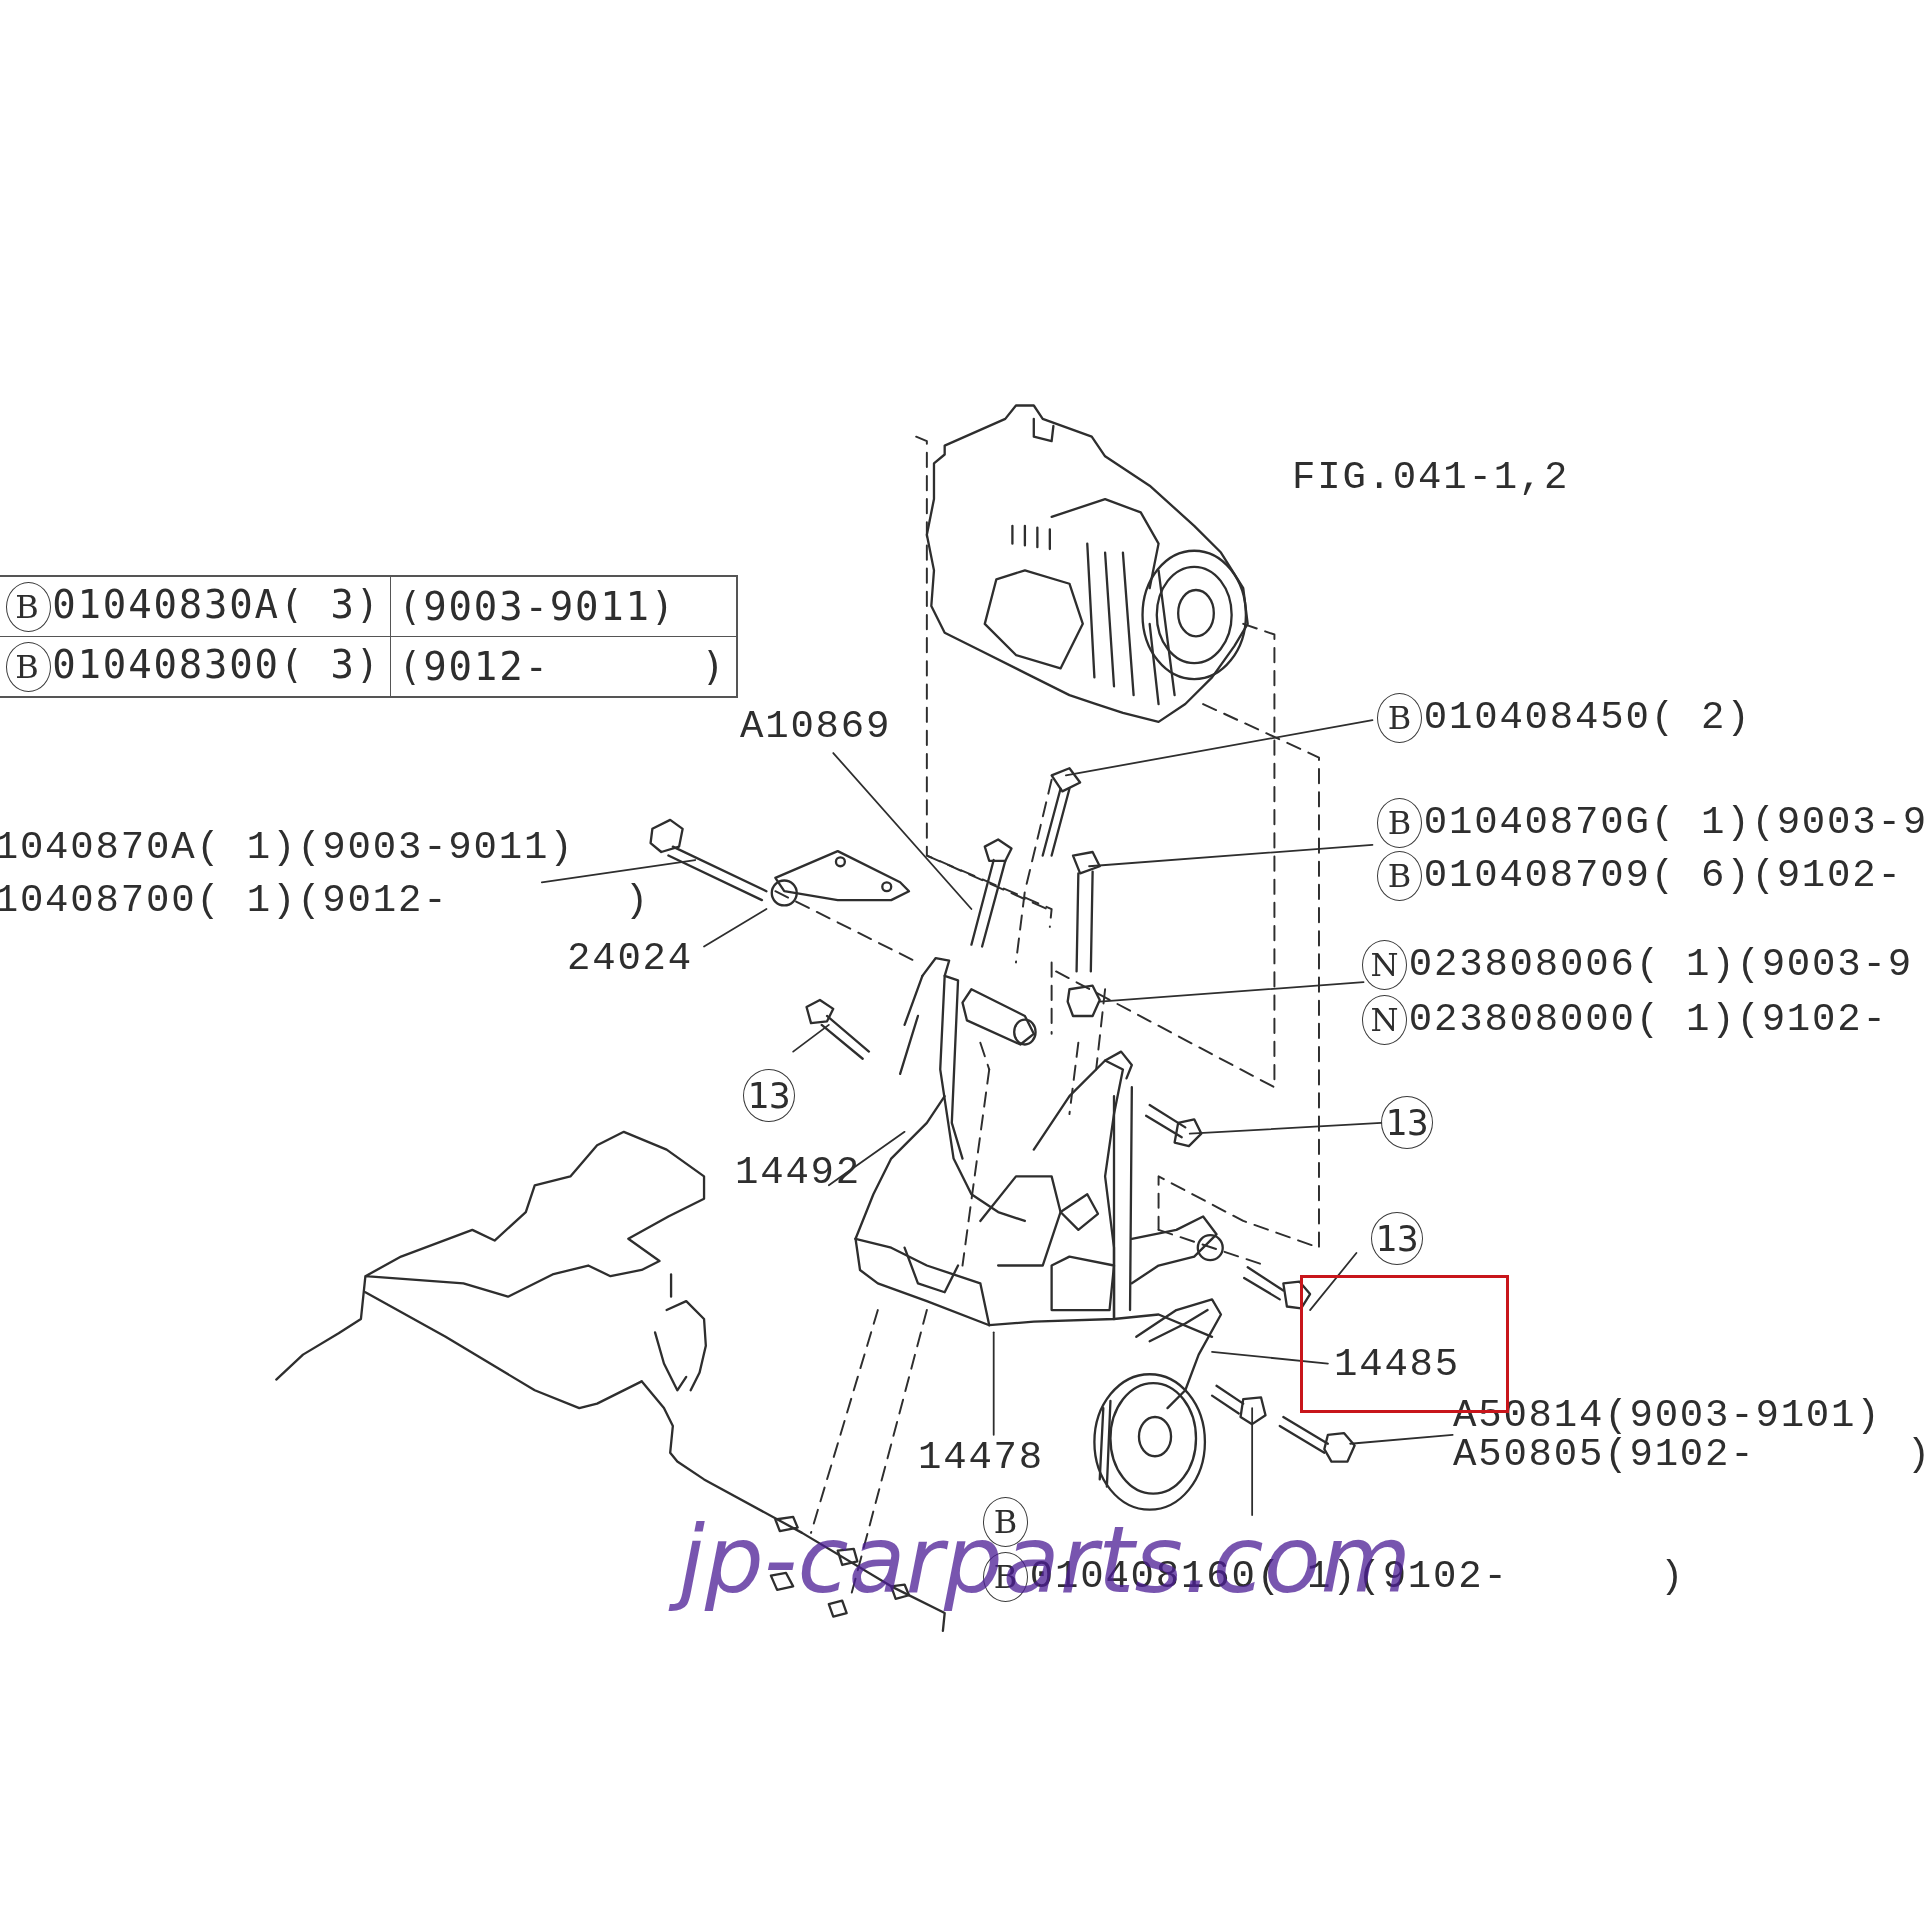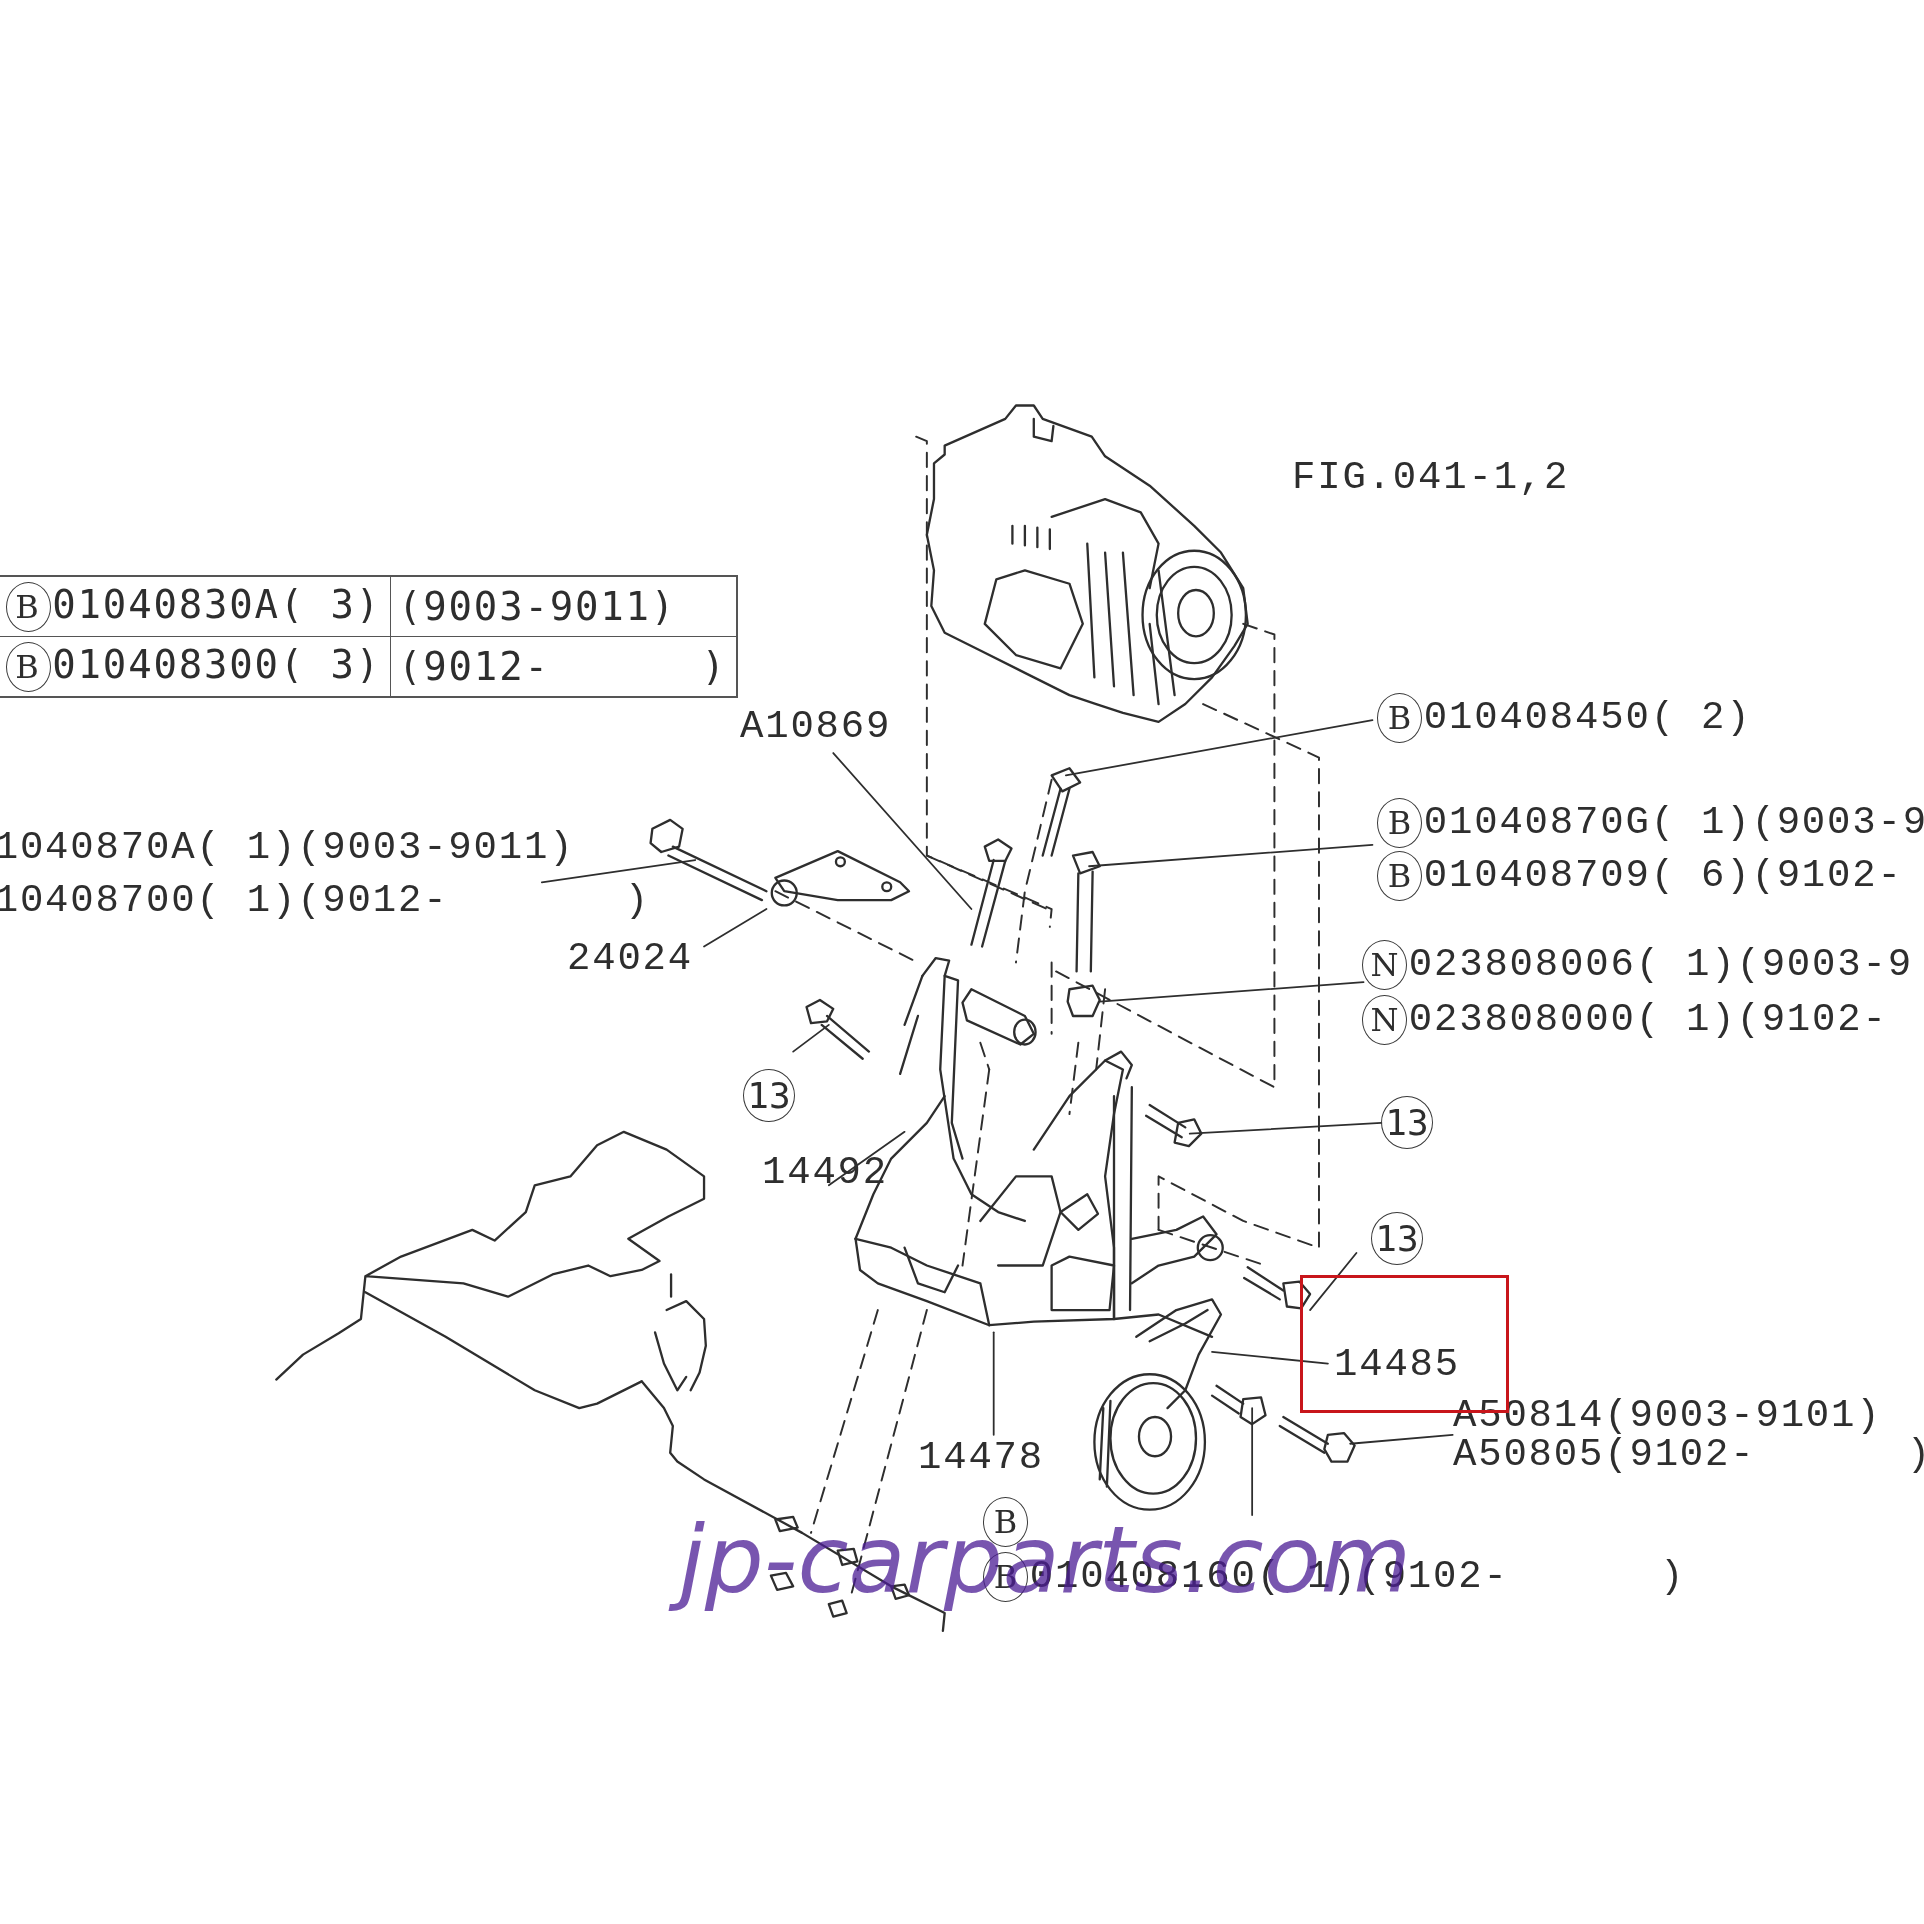--- a/index.html
+++ b/index.html
@@ -243,21 +243,21 @@
   <tr>
     <td class="c1"><span class="circ">B</span><span>010408300( 3)</span></td>
     <td class="c2">(9012-      )</td>
   </tr>
 </tbody>
   </table>
 
 <div class="lbl" style="left:1292px; top:459px;">FIG.041-1,2</div>
 <div class="lbl" style="left:740px; top:708px;">A10869</div>
 <div class="lbl" style="left:567px; top:940px;">24024</div>
-<div class="lbl" style="left:762px; top:1154px;">14492</div>
+<div class="lbl" style="left:735px; top:1154px;">14492</div>
 <div class="lbl" style="left:918px; top:1439px;">14478</div>
 <div class="lbl" style="left:1334px; top:1346px;">14485</div>
 
 <div class="lbl" style="left:-5.3px; top:829px;">1040870A( 1)(9003-9011)</div>
 <div class="lbl" style="left:-5.3px; top:882px;">10408700( 1)(9012-       )</div>
 
 <div class="row" style="left:1377px; top:693px;">
   <span class="circ">B</span><span class="lbl" style="position:static">010408450( 2)</span>
 </div>
 <div class="row" style="left:1377px; top:798px;">

